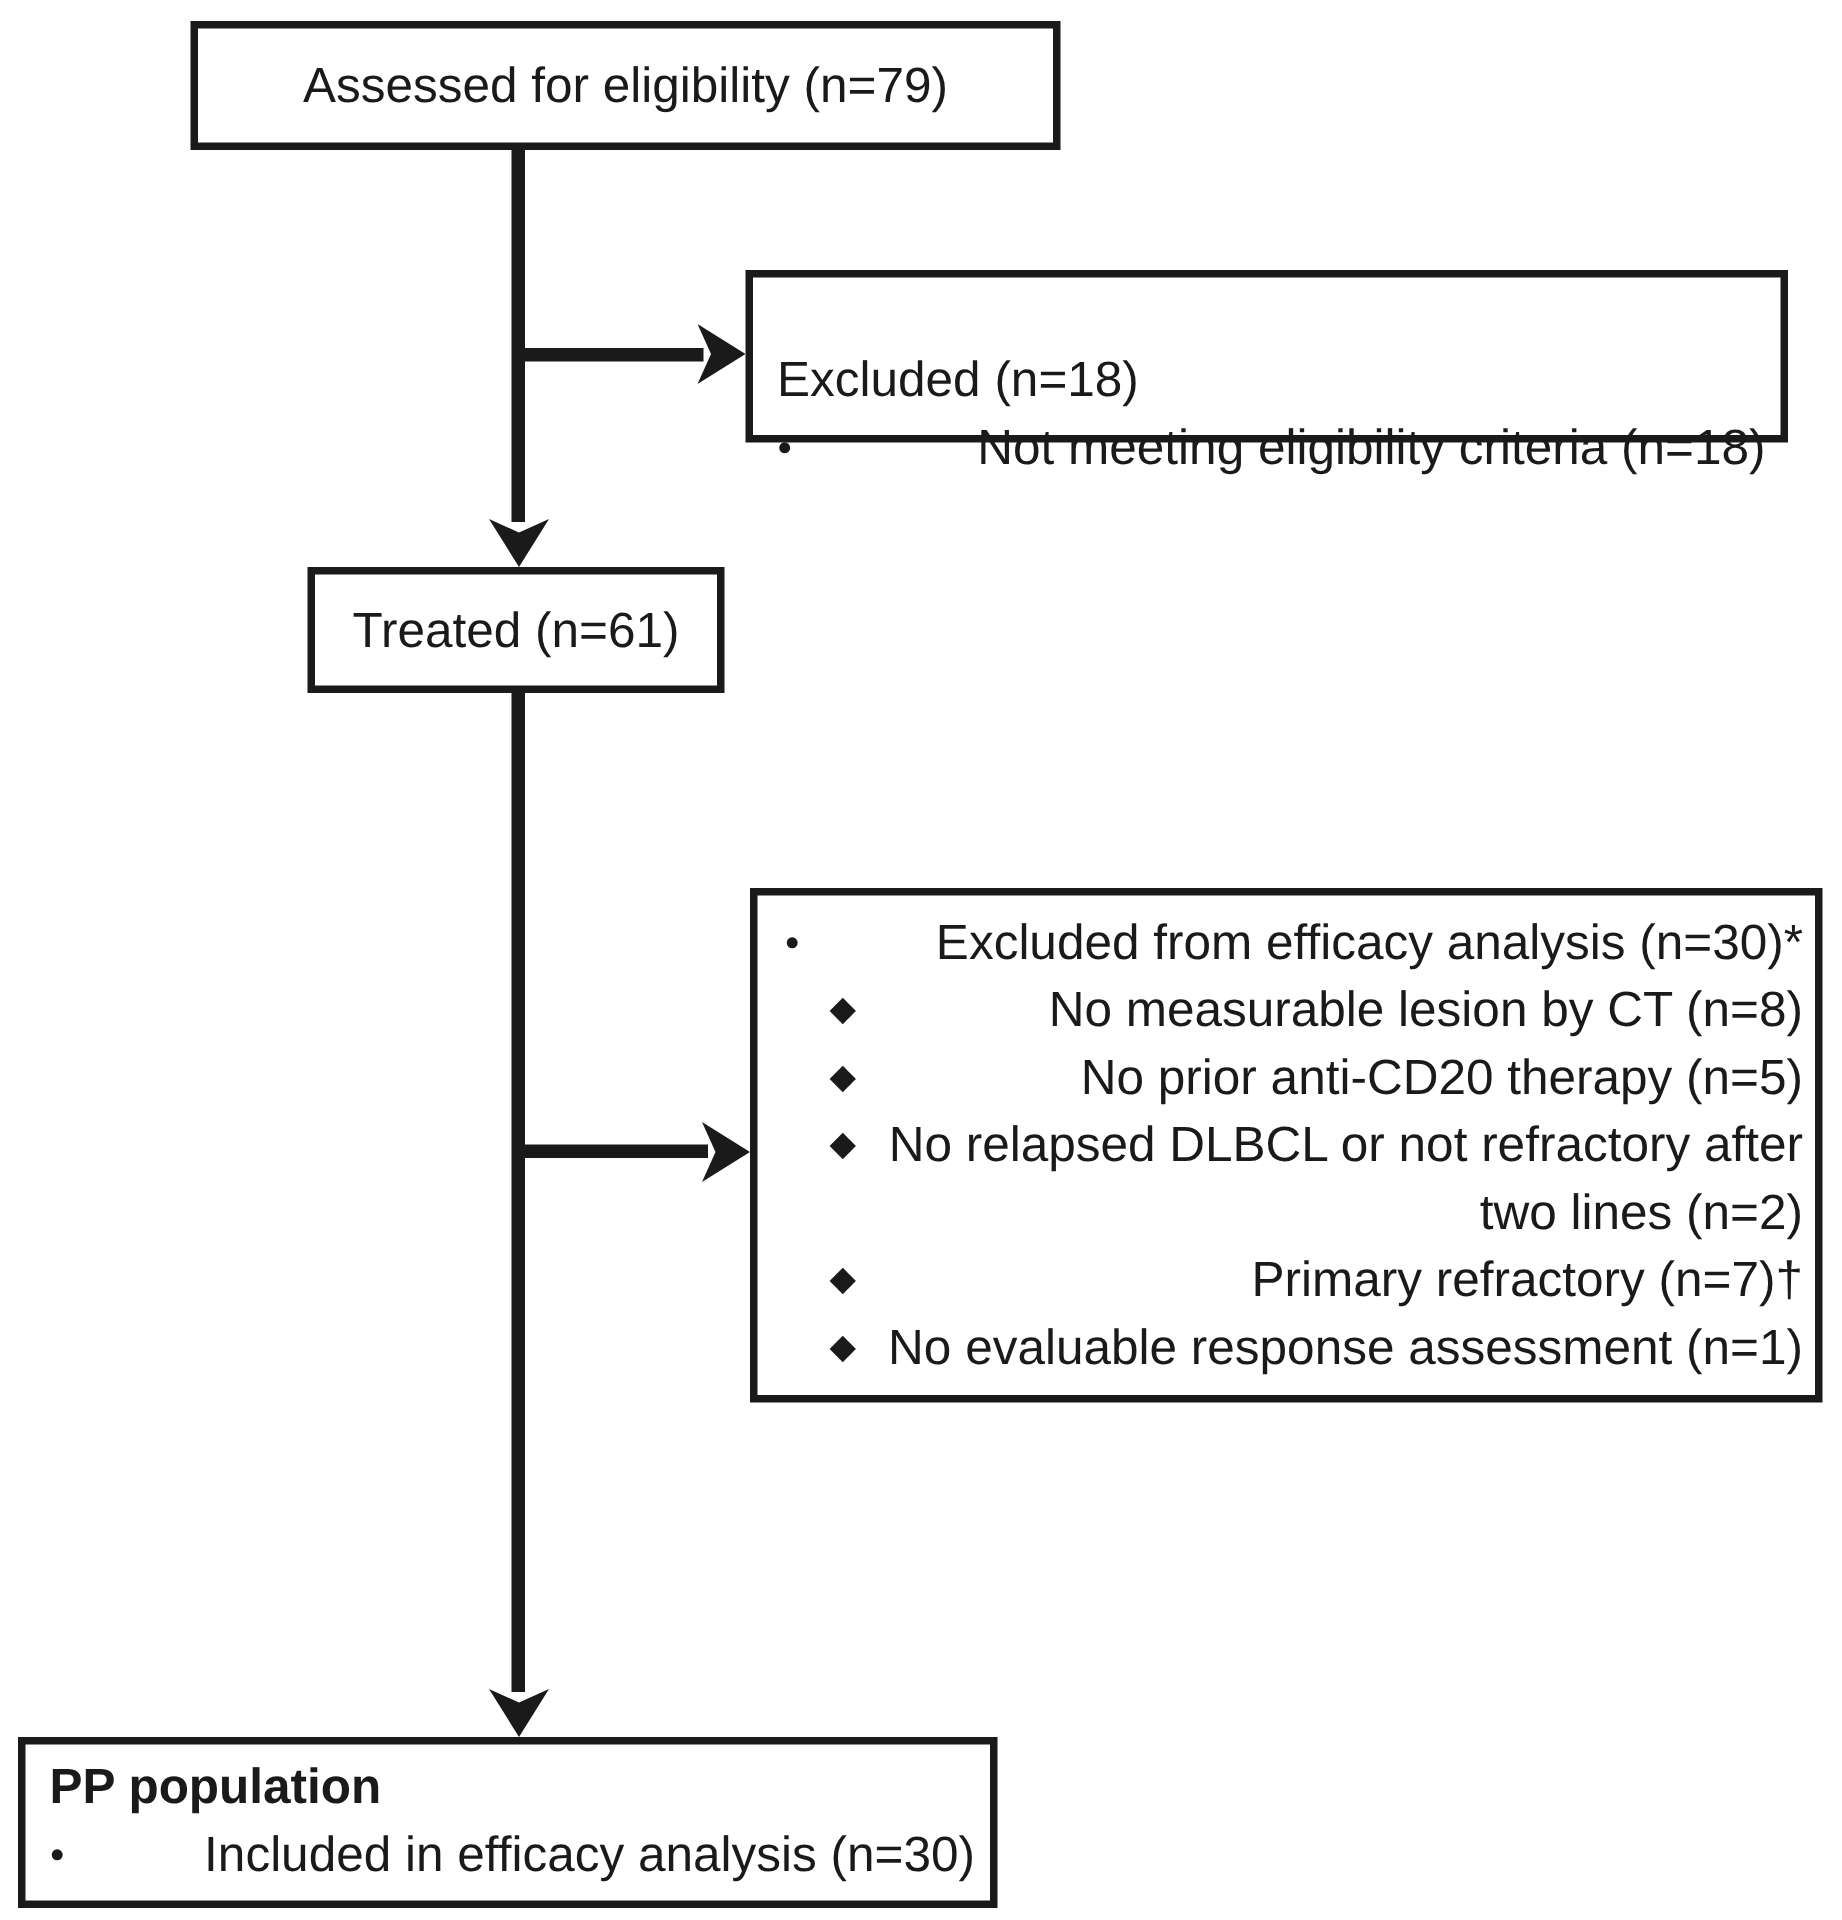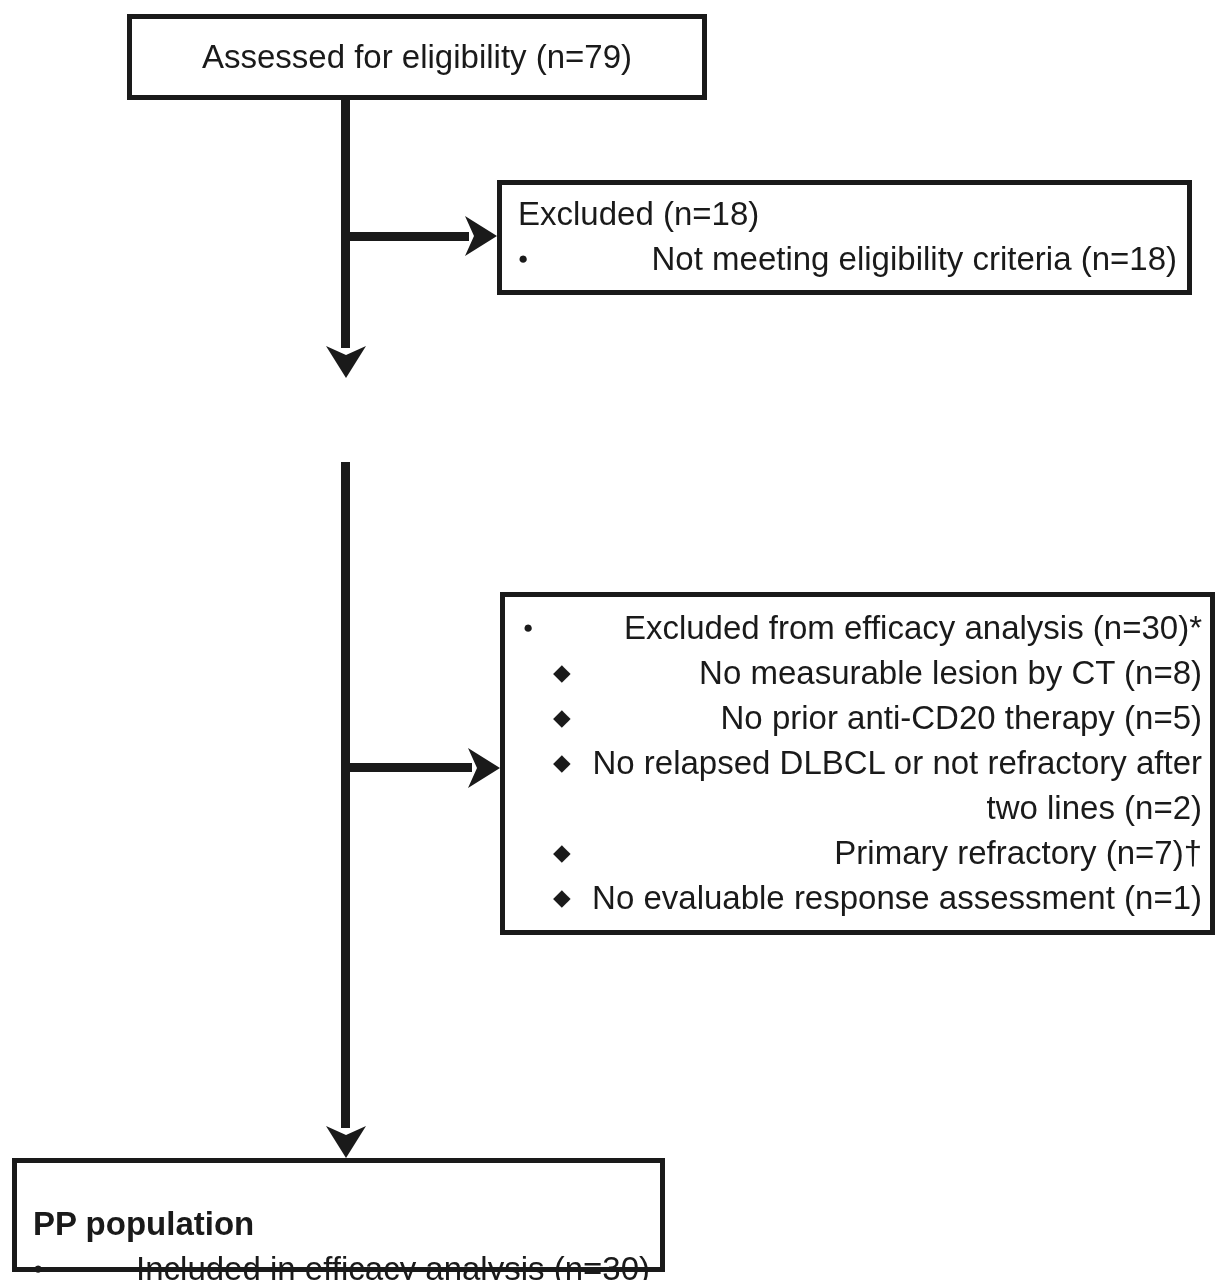--- a/index.html
+++ b/index.html
@@ -43,22 +43,22 @@
     text-align: left;
   }
   .diamond-col {
     flex: 0 0 28px;
     line-height: 45px;
     font-size: 23px;
     text-align: left;
   }
   .row-text { flex: 1 1 auto; line-height: 45px; text-align: right; }
   .indent-1 { margin-left: 30px; }
-  .bold-title { font-weight: bold; line-height: 45px; margin-top: 33px; }
-  .plain-title { line-height: 45px; }
+  .bold-title { font-weight: bold; line-height: 45px; }
+  .plain-title { line-height: 45px; margin-top: 39px; }
 
   .connector {
     position: absolute;
     background: #1a1a1a;
   }
   .arrowhead { position: absolute; display: block; }
   .arrowhead svg { display: block; }
 
   #v-line-1 { left: 341px; top: 100px; width: 9px; height: 248px; }
   #ah-down-1 { left: 326px; top: 346px; }
@@ -93,20 +93,23 @@
   </span>
 
   <div class="node listy" id="node-excluded">
     <div class="plain-title">Excluded (n=18)</div>
     <div class="row">
       <span class="bullet-col">●</span>
       <span class="row-text">Not meeting eligibility criteria (n=18)</span>
     </div>
   </div>
 
+  <div class="node center" id="node-treated">
+    <span>Treated (n=61)</span>
+  </div>
 
   <div class="connector" id="v-line-2"></div>
   <span class="arrowhead" id="ah-down-2">
     <svg width="40" height="32" viewBox="0 0 40 32">
         <polygon points="0,0 20,9 40,0 20,32" fill="#1a1a1a"></polygon>
       </svg>
   </span>
 
   <div class="connector" id="h-line-2"></div>
   <span class="arrowhead" id="ah-right-2">

